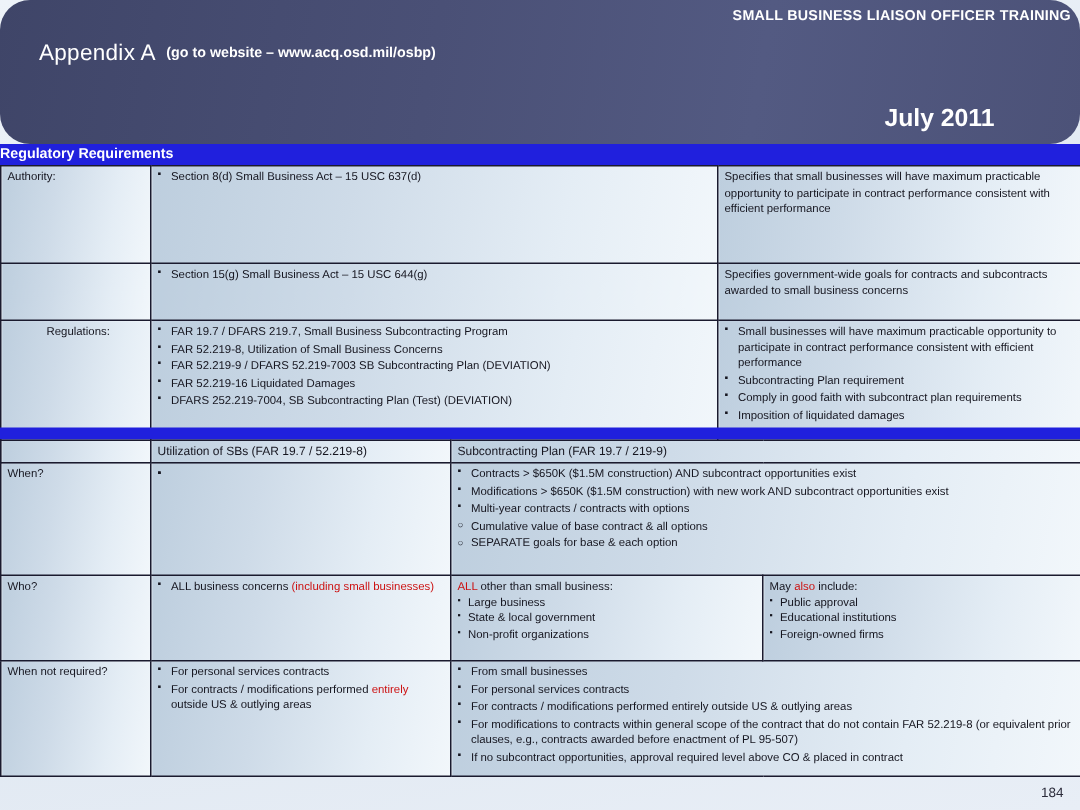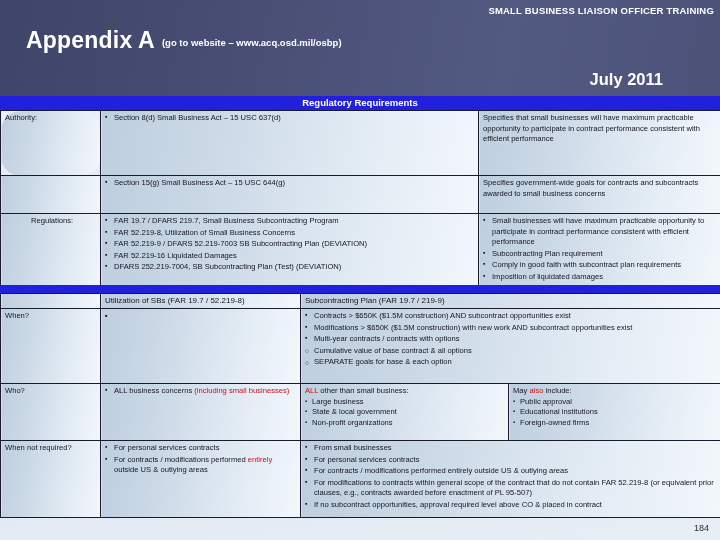--- a/index.html
+++ b/index.html
@@ -14,32 +14,33 @@
     width: 720px; height: 540px;
     background: linear-gradient(170deg, #eef3f9 0%, #dde6f0 55%, #e8eef6 100%);
     overflow: hidden;
   }
 
   
   .header {
     position: absolute; left: 0; top: 0;
     width: 720px; height: 96px;
     background: linear-gradient(100deg, #3f4568 0%, #4a5076 40%, #535a82 70%, #4c5278 100%);
+    border-radius: 20px;
   }
   .course-title {
     position: absolute; right: 6px; top: 5px;
     font-size: 9.5px; font-weight: bold; color: #ffffff;
     letter-spacing: .2px; white-space: nowrap;
   }
   .appendix-line {
     position: absolute; left: 26px; top: 27px;
     white-space: nowrap;
   }
   .appendix-title {
-    font-size: 23px; font-weight: bold; color: #ffffff;
+    font-size: 15px; font-weight: normal; color: #ffffff;
     letter-spacing: .2px;
   }
   .appendix-sub {
     font-size: 9.5px; font-weight: bold; color: #ffffff;
     margin-left: 7px; position: relative; top: -2px;
   }
   .prog-title {
     position: absolute; left: 62px; top: 70px;
     font-size: 16.5px; font-weight: bold; color: #ffffff;
     white-space: nowrap;
@@ -49,21 +50,20 @@
     font-size: 16.5px; font-weight: bold; color: #ffffff;
     white-space: nowrap;
   }
 
   
   .blue-bar {
     position: absolute;
     background: #2020dd;
     color: #ffffff;
     font-size: 9.5px; font-weight: bold;
-    text-align: center;
     line-height: 12px;
   }
   .tbl {
     position: absolute;
     border-collapse: collapse;
     table-layout: fixed;
   }
   .tbl td {
     border: 1px solid #1a1a2e;
     vertical-align: top;
@@ -118,21 +118,21 @@
   <div class="blue-bar" style="left:0; top:96px; width:720px; height:13px; padding-top:1px;">Regulatory Requirements</div>
 
   <table class="tbl" style="left:0; top:110px; width:720px;">
     <colgroup>
         <col style="width:100px">
         <col style="width:378px">
         <col style="width:242px">
       </colgroup>
     <tbody>
       <tr>
-        <td class="label" style="height:60px;border-radius:20px;">Authority:</td>
+        <td class="label" style="height:60px;">Authority:</td>
         <td>
           <ul class="b">
             <li>Section 8(d) Small Business Act – 15 USC 637(d)</li>
           </ul>
         </td>
         <td>Specifies that small businesses will have maximum practicable opportunity to participate in contract performance consistent with efficient performance</td>
       </tr>
       <tr>
         <td class="label" style="height:33px;"></td>
         <td>

